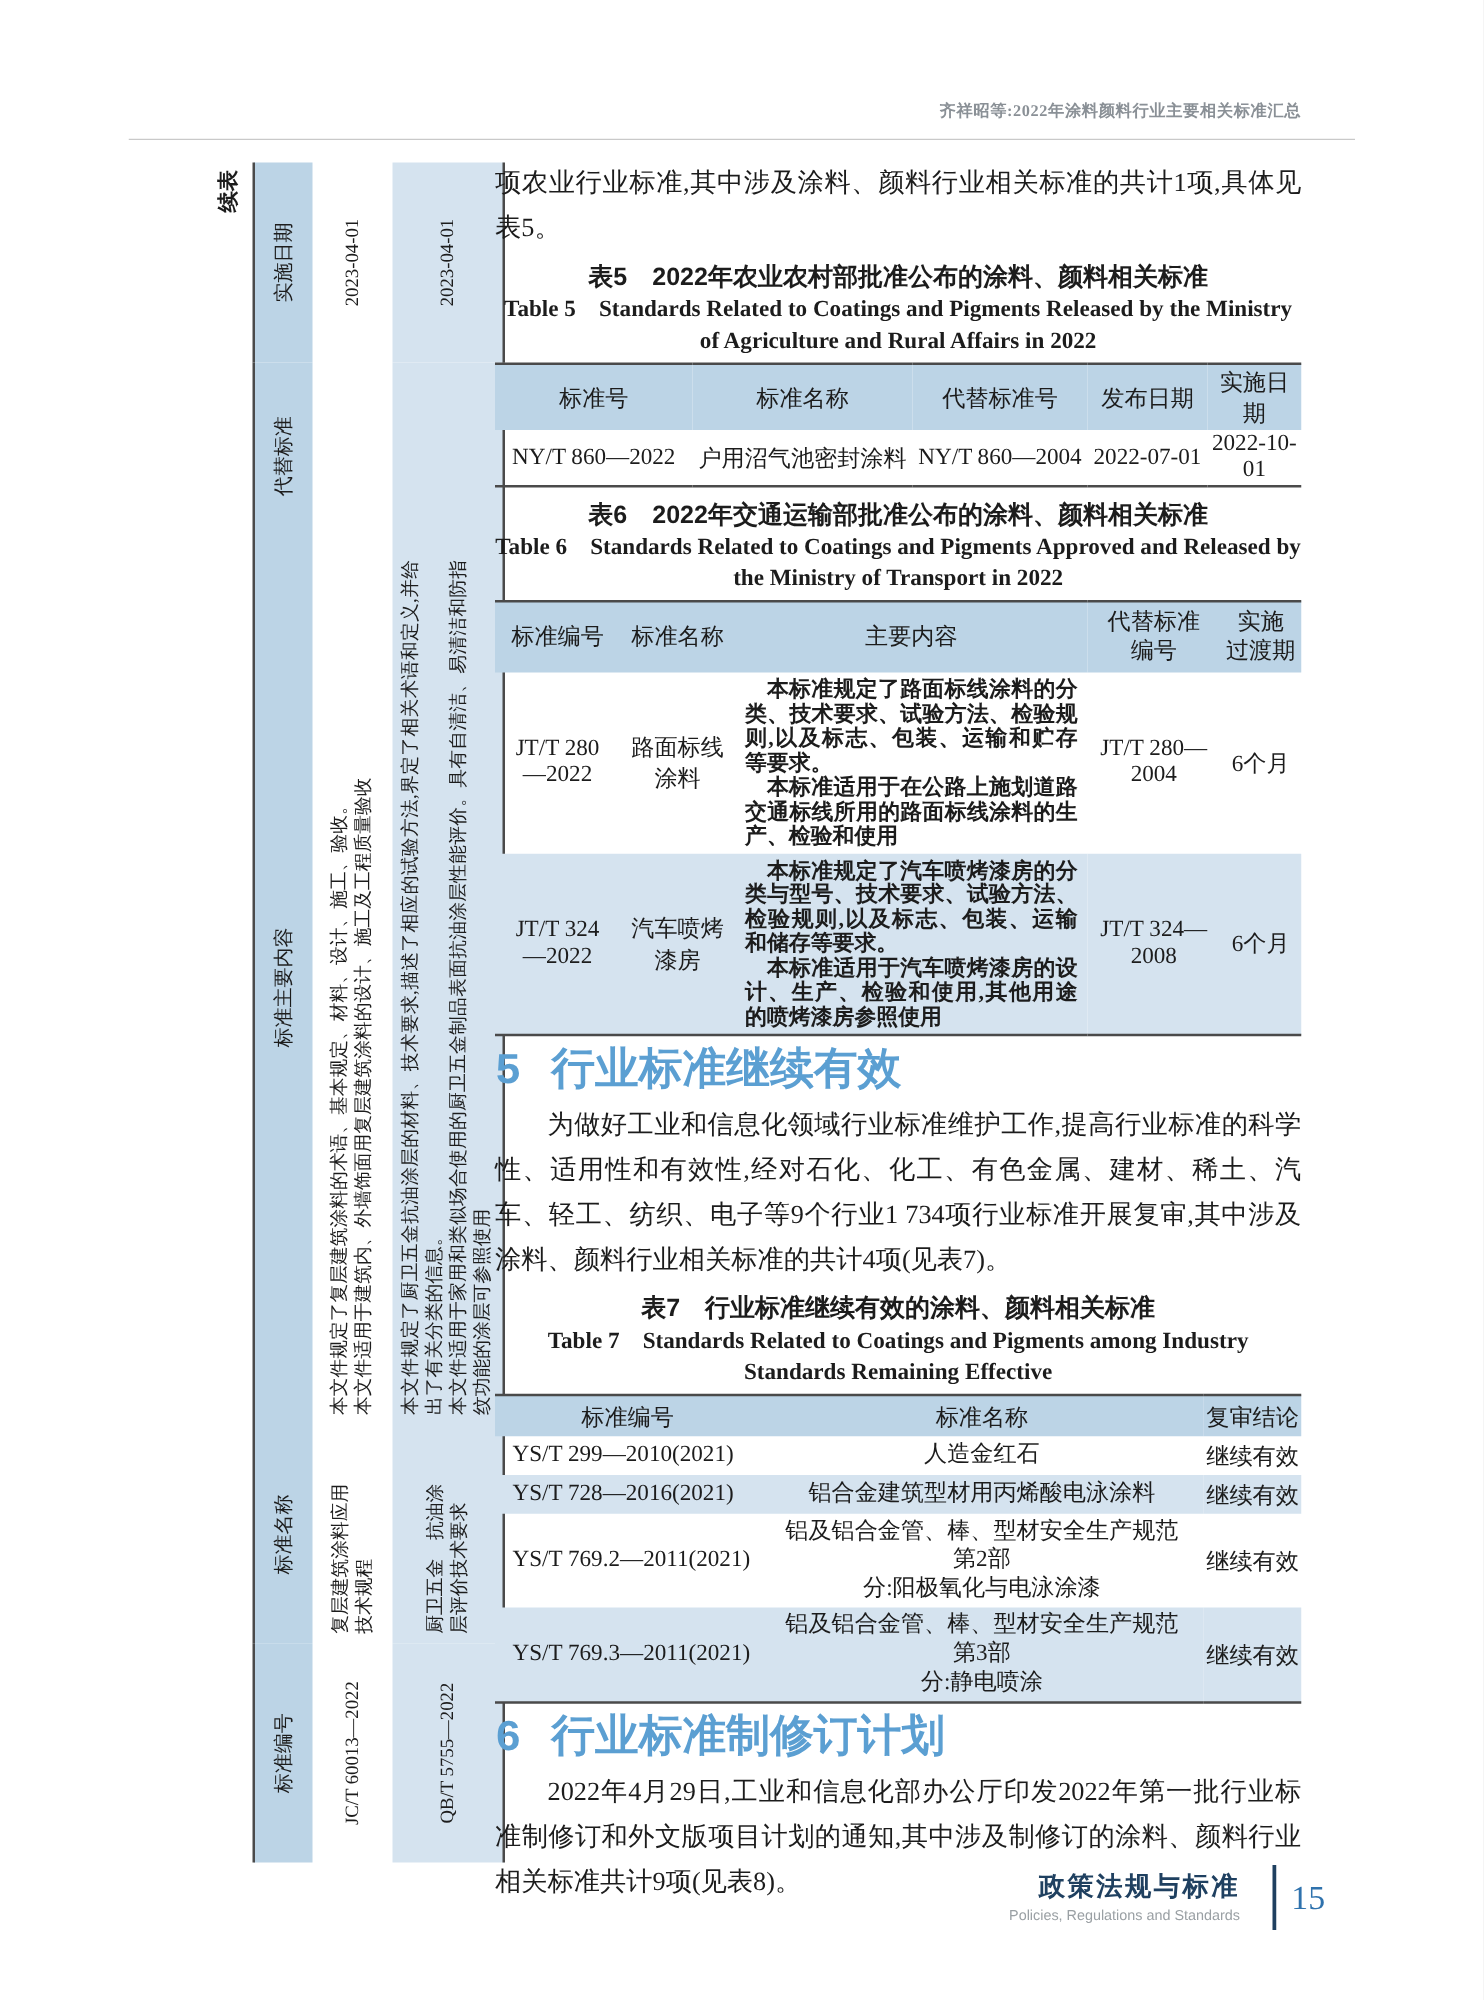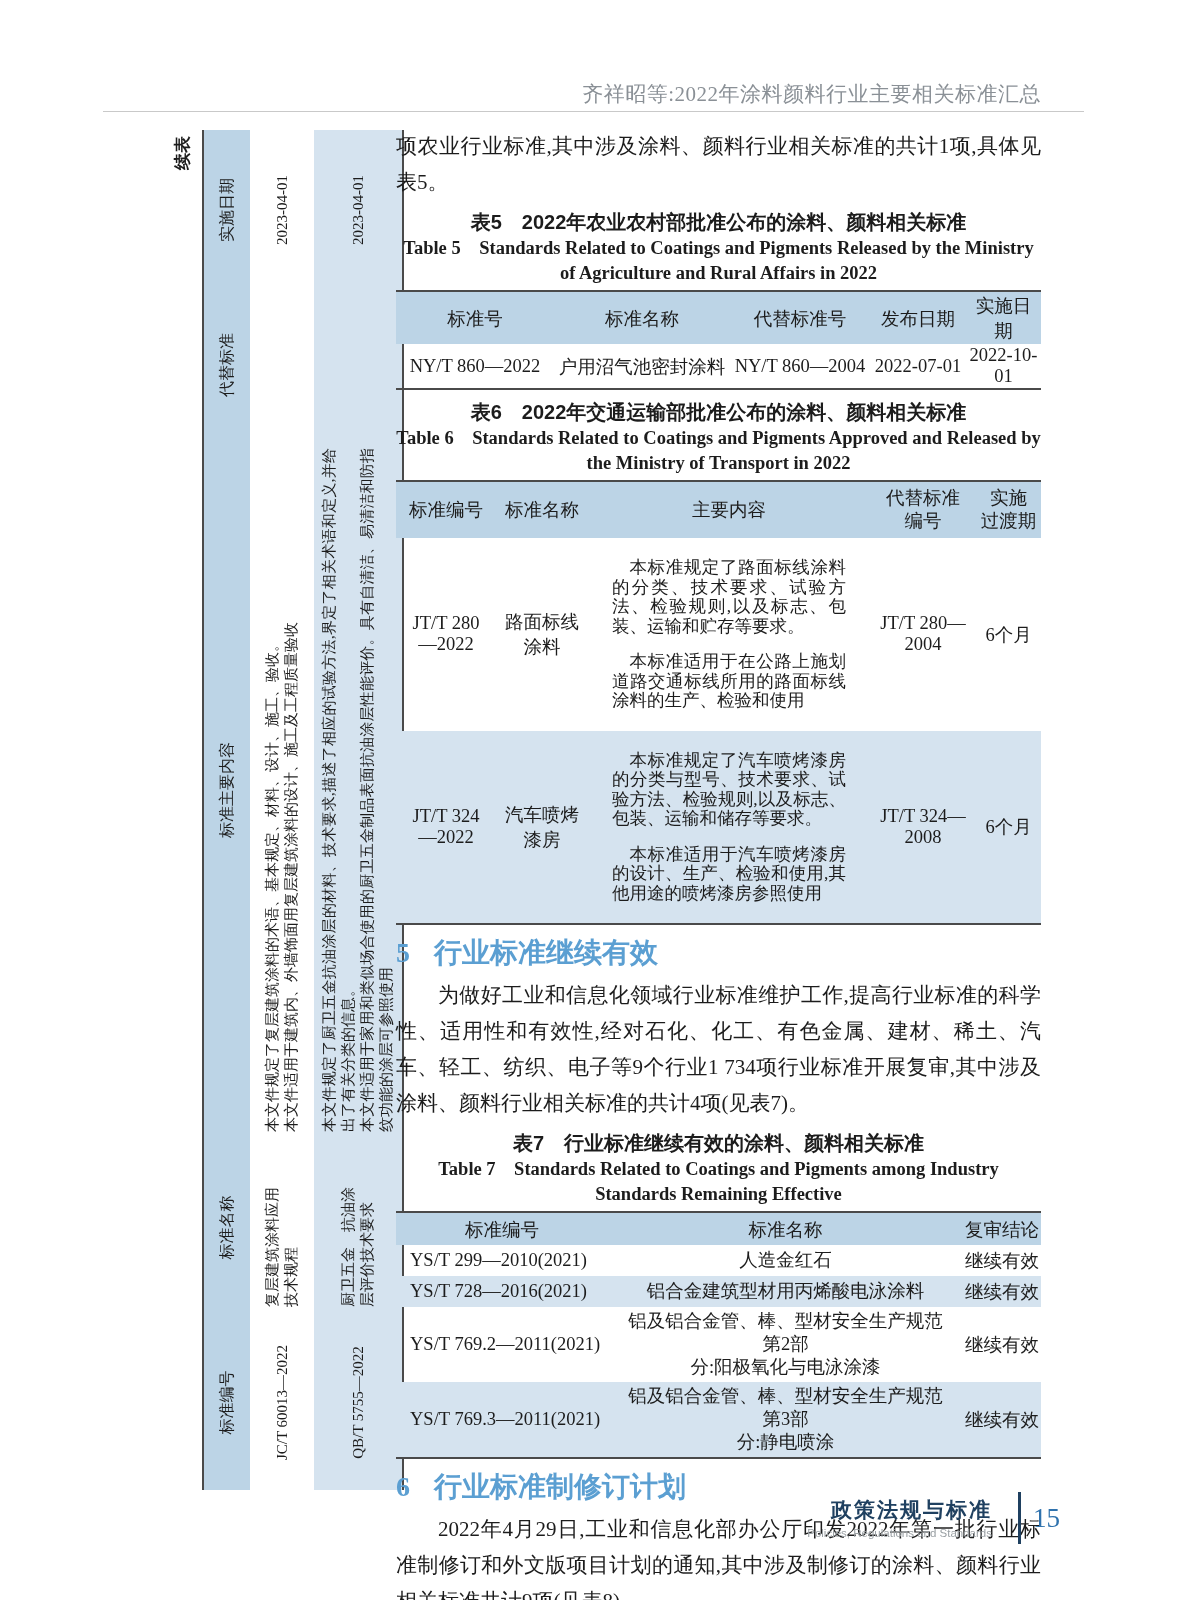--- a/index.html
+++ b/index.html
@@ -1,19 +1,19 @@
 <!DOCTYPE html>
 <html style="--header-bg: #bcd4e6; --alt-bg: #d5e3ef; --accent-blue: #5b9fd2; --rule-dark: #4a4a4a; --footer-navy: #1f4060; --page-num-blue: #2f72ad; --head-gray: #8a9096; --hairline: #c9c9c9;"><head>
 <meta charset="utf-8">
 <style>
   html,body{margin:0;padding:0;background:#e8e8e8;}
   .page{position:relative;width:1187px;height:1600px;background:#ffffff;overflow:hidden;
         font-family:"Liberation Serif","DejaVu Serif",serif;color:#1c1c1c;}
   
-  .running-head{position:absolute;top:80px;right:146px;font-size:21px;color:var(--head-gray,#8a9096);letter-spacing:.5px;}
+  .running-head{position:absolute;top:80px;right:146px;font-size:13px;color:var(--head-gray,#8a9096);letter-spacing:.5px;font-weight:bold;}
   .head-rule{position:absolute;top:111px;left:103px;width:981px;height:1px;background:var(--hairline,#c9c9c9);}
 
   
   .sidebar-rot{position:absolute;left:168px;top:130px;width:1360px;height:222px;
                transform-origin:0 0;transform:rotate(-90deg) translate(-1360px,0);}
   .s-caption{height:34px;line-height:30px;text-align:right;padding-right:6px;
              font-family:"Liberation Sans","DejaVu Sans",sans-serif;font-weight:bold;font-size:17px;}
   table{border-collapse:collapse;table-layout:fixed;}
   .s-table{width:1360px;border-top:2px solid var(--rule-dark,#4a4a4a);border-bottom:2px solid var(--rule-dark,#4a4a4a);}
   .s-table th{background:var(--header-bg,#bcd4e6);font-weight:normal;font-size:16px;height:44px;text-align:center;}
@@ -36,29 +36,29 @@
   .std th{background:var(--header-bg,#bcd4e6);font-weight:normal;text-align:center;vertical-align:middle;}
   .std td{text-align:center;vertical-align:middle;}
   
   .t5 th{font-size:18.5px;height:27px;}
   .t5 td{font-size:18.5px;height:29px;}
   
   .t6 th{font-size:18.5px;line-height:23px;padding:5px 0;}
   .t6 td{font-size:18.5px;padding:4px 2px;}
   .t6 .alt td{background:var(--alt-bg,#d5e3ef);}
   .t6 .content-cell{text-align:justify;padding:4px 8px;}
-  .t6 .content-cell p{margin:16px;font-size:17.5px;line-height:19.5px;text-indent:1em;}
+  .t6 .content-cell p{margin:0;font-size:17.5px;line-height:19.5px;text-indent:1em;font-weight:bold;}
   
   .t7 th{font-size:18.5px;height:30px;}
   .t7 td{font-size:18.5px;padding:3px 2px;}
   .t7 .alt td{background:var(--alt-bg,#d5e3ef);font-family:Liberation Serif, serif;}
   .t7 td.left{text-align:left;padding-left:14px;}
   .t7 td.name{text-align:center;line-height:23px;}
   .sec-heading{margin:12px 0 4px;height:32px;line-height:32px;
-               font-family:Liberation Serif, serif;font-weight:bold;font-size:28px;
+               font-family:Liberation Mono, monospace;font-weight:bold;font-size:35px;
                color:var(--accent-blue,#5b9fd2);}
   .sec-num{margin-right:24px;}
 
   
   .footer{position:absolute;top:1492px;right:127px;display:flex;align-items:center;}
   .f-text{text-align:right;padding-right:26px;}
   .f-cn{font-family:"Liberation Sans","DejaVu Sans",sans-serif;font-weight:bold;font-size:21px;line-height:26px;
         color:var(--footer-navy,#1f4060);letter-spacing:2px;}
   .f-en{font-family:"Liberation Sans","DejaVu Sans",sans-serif;font-size:11.5px;color:#9aa0a4;margin-top:4px;}
   .f-bar{width:3px;height:52px;background:var(--footer-navy,#1f4060);}

